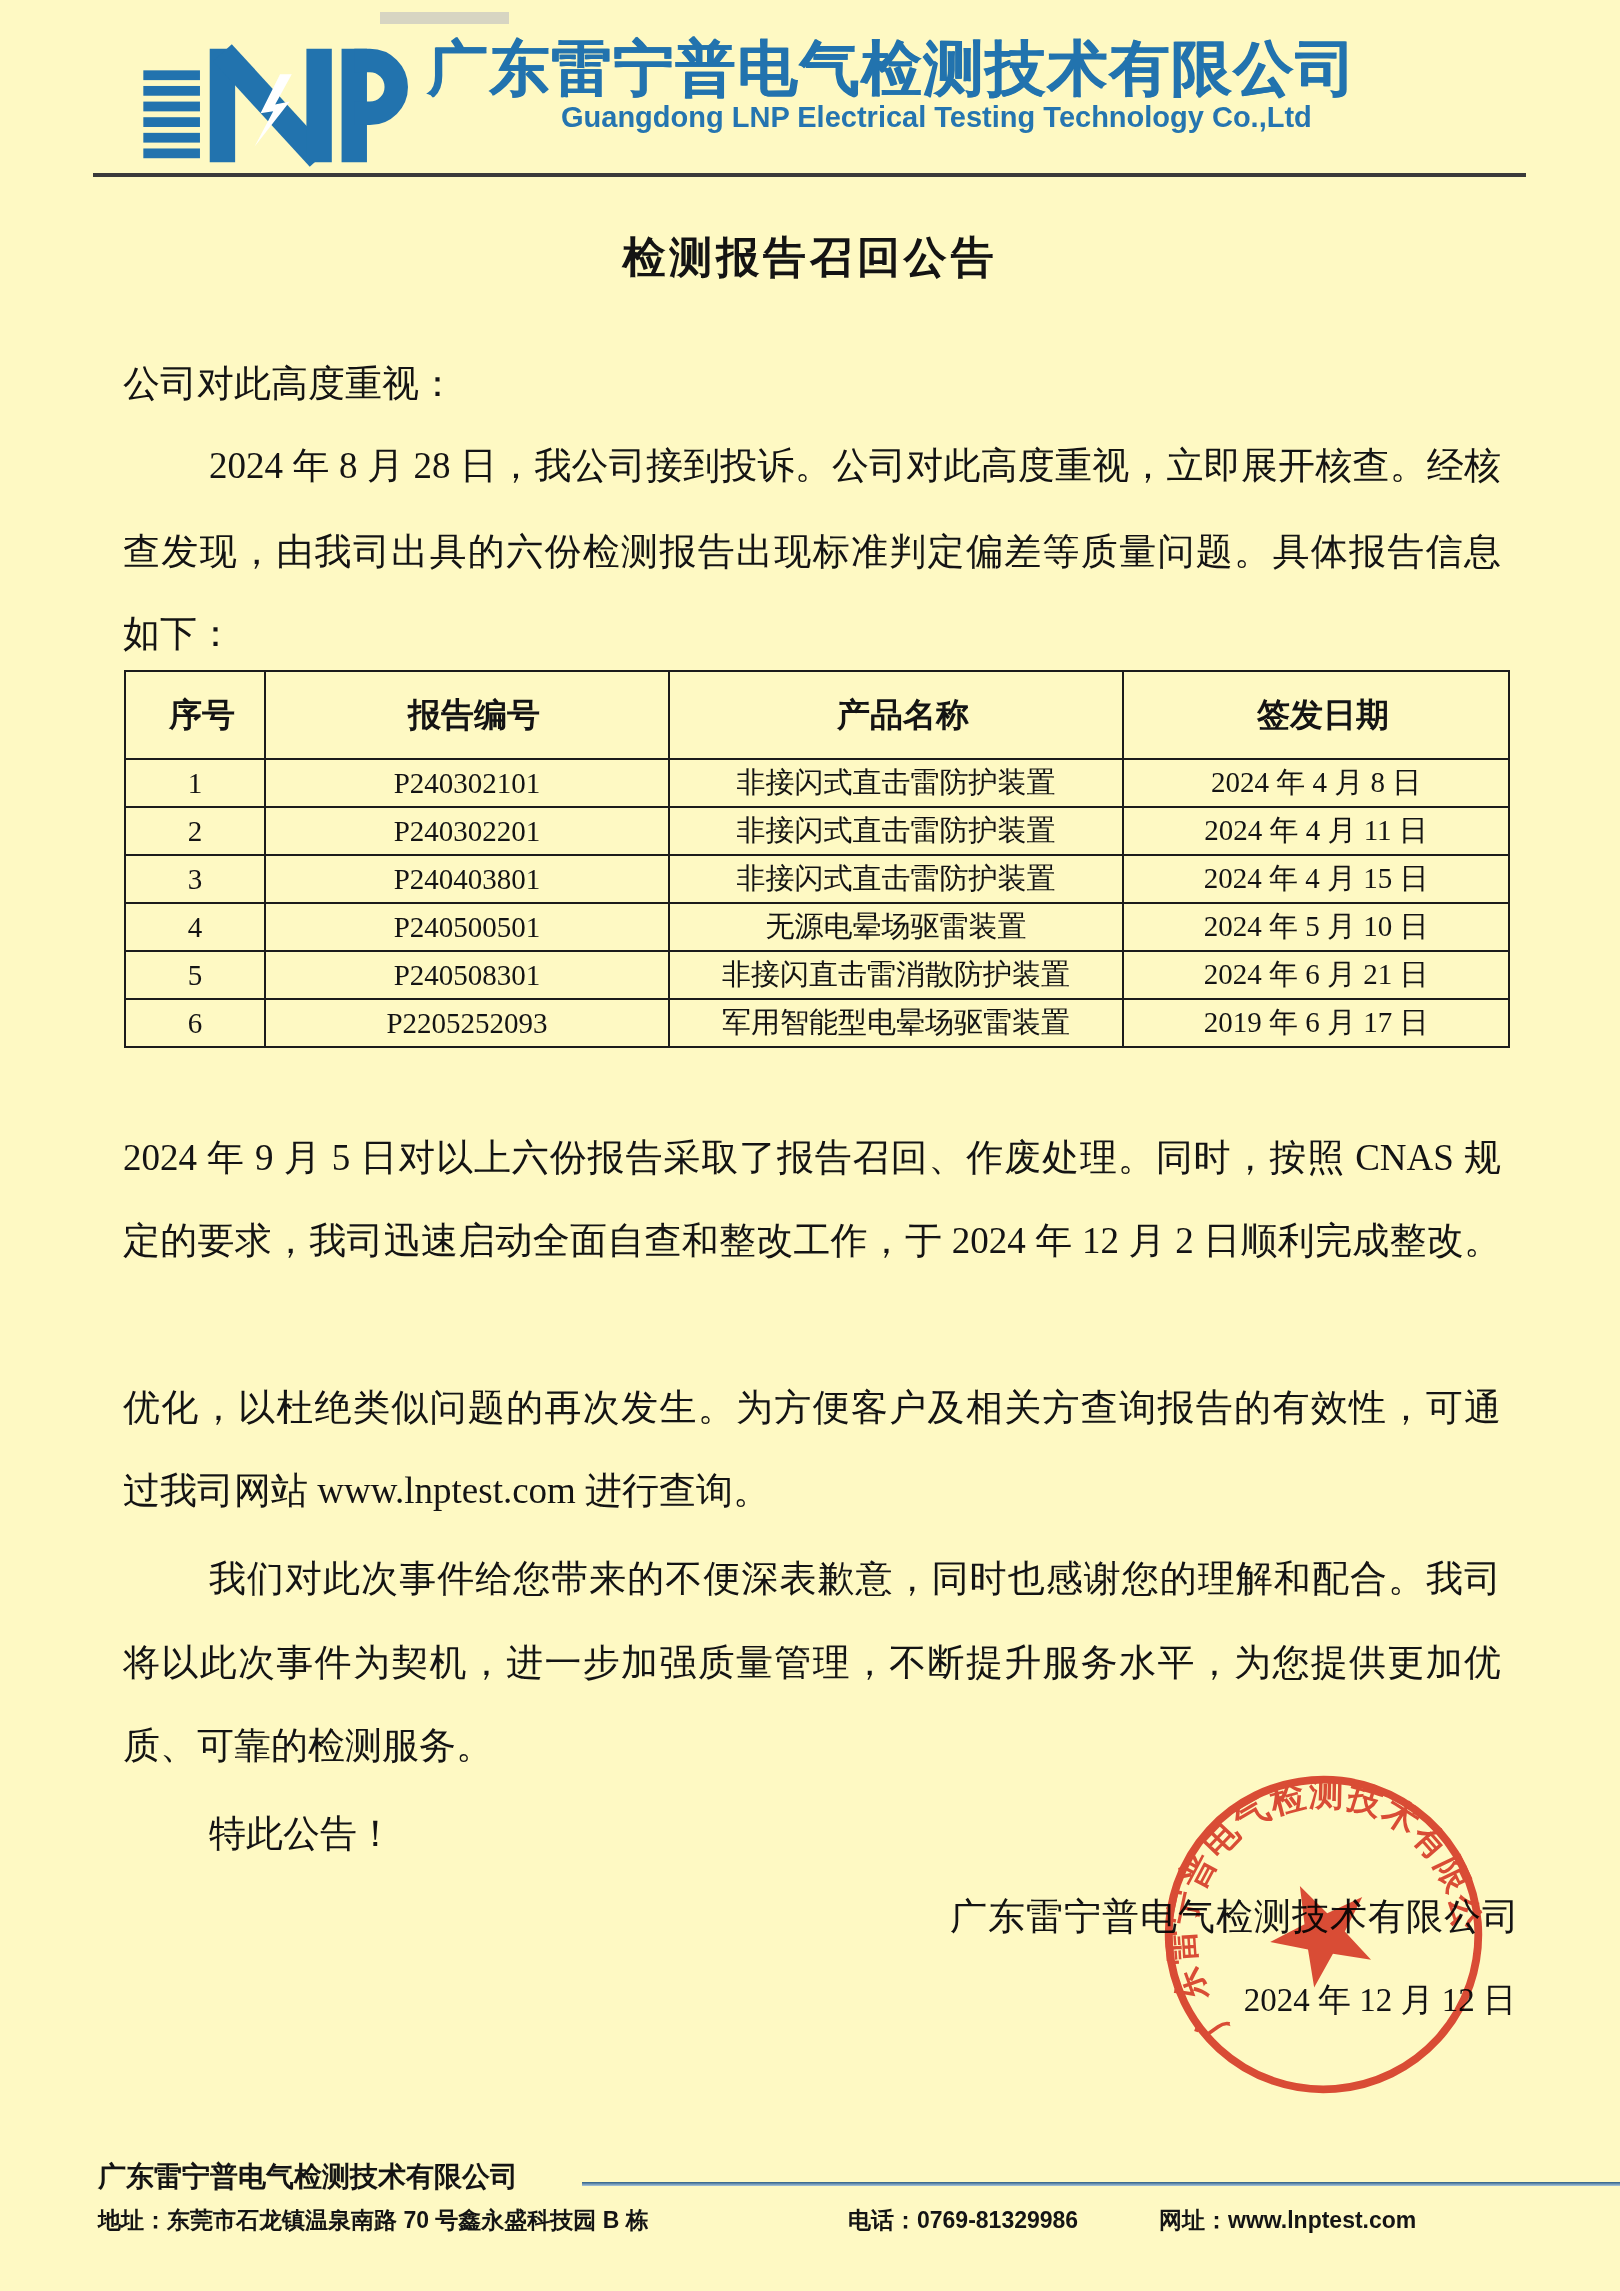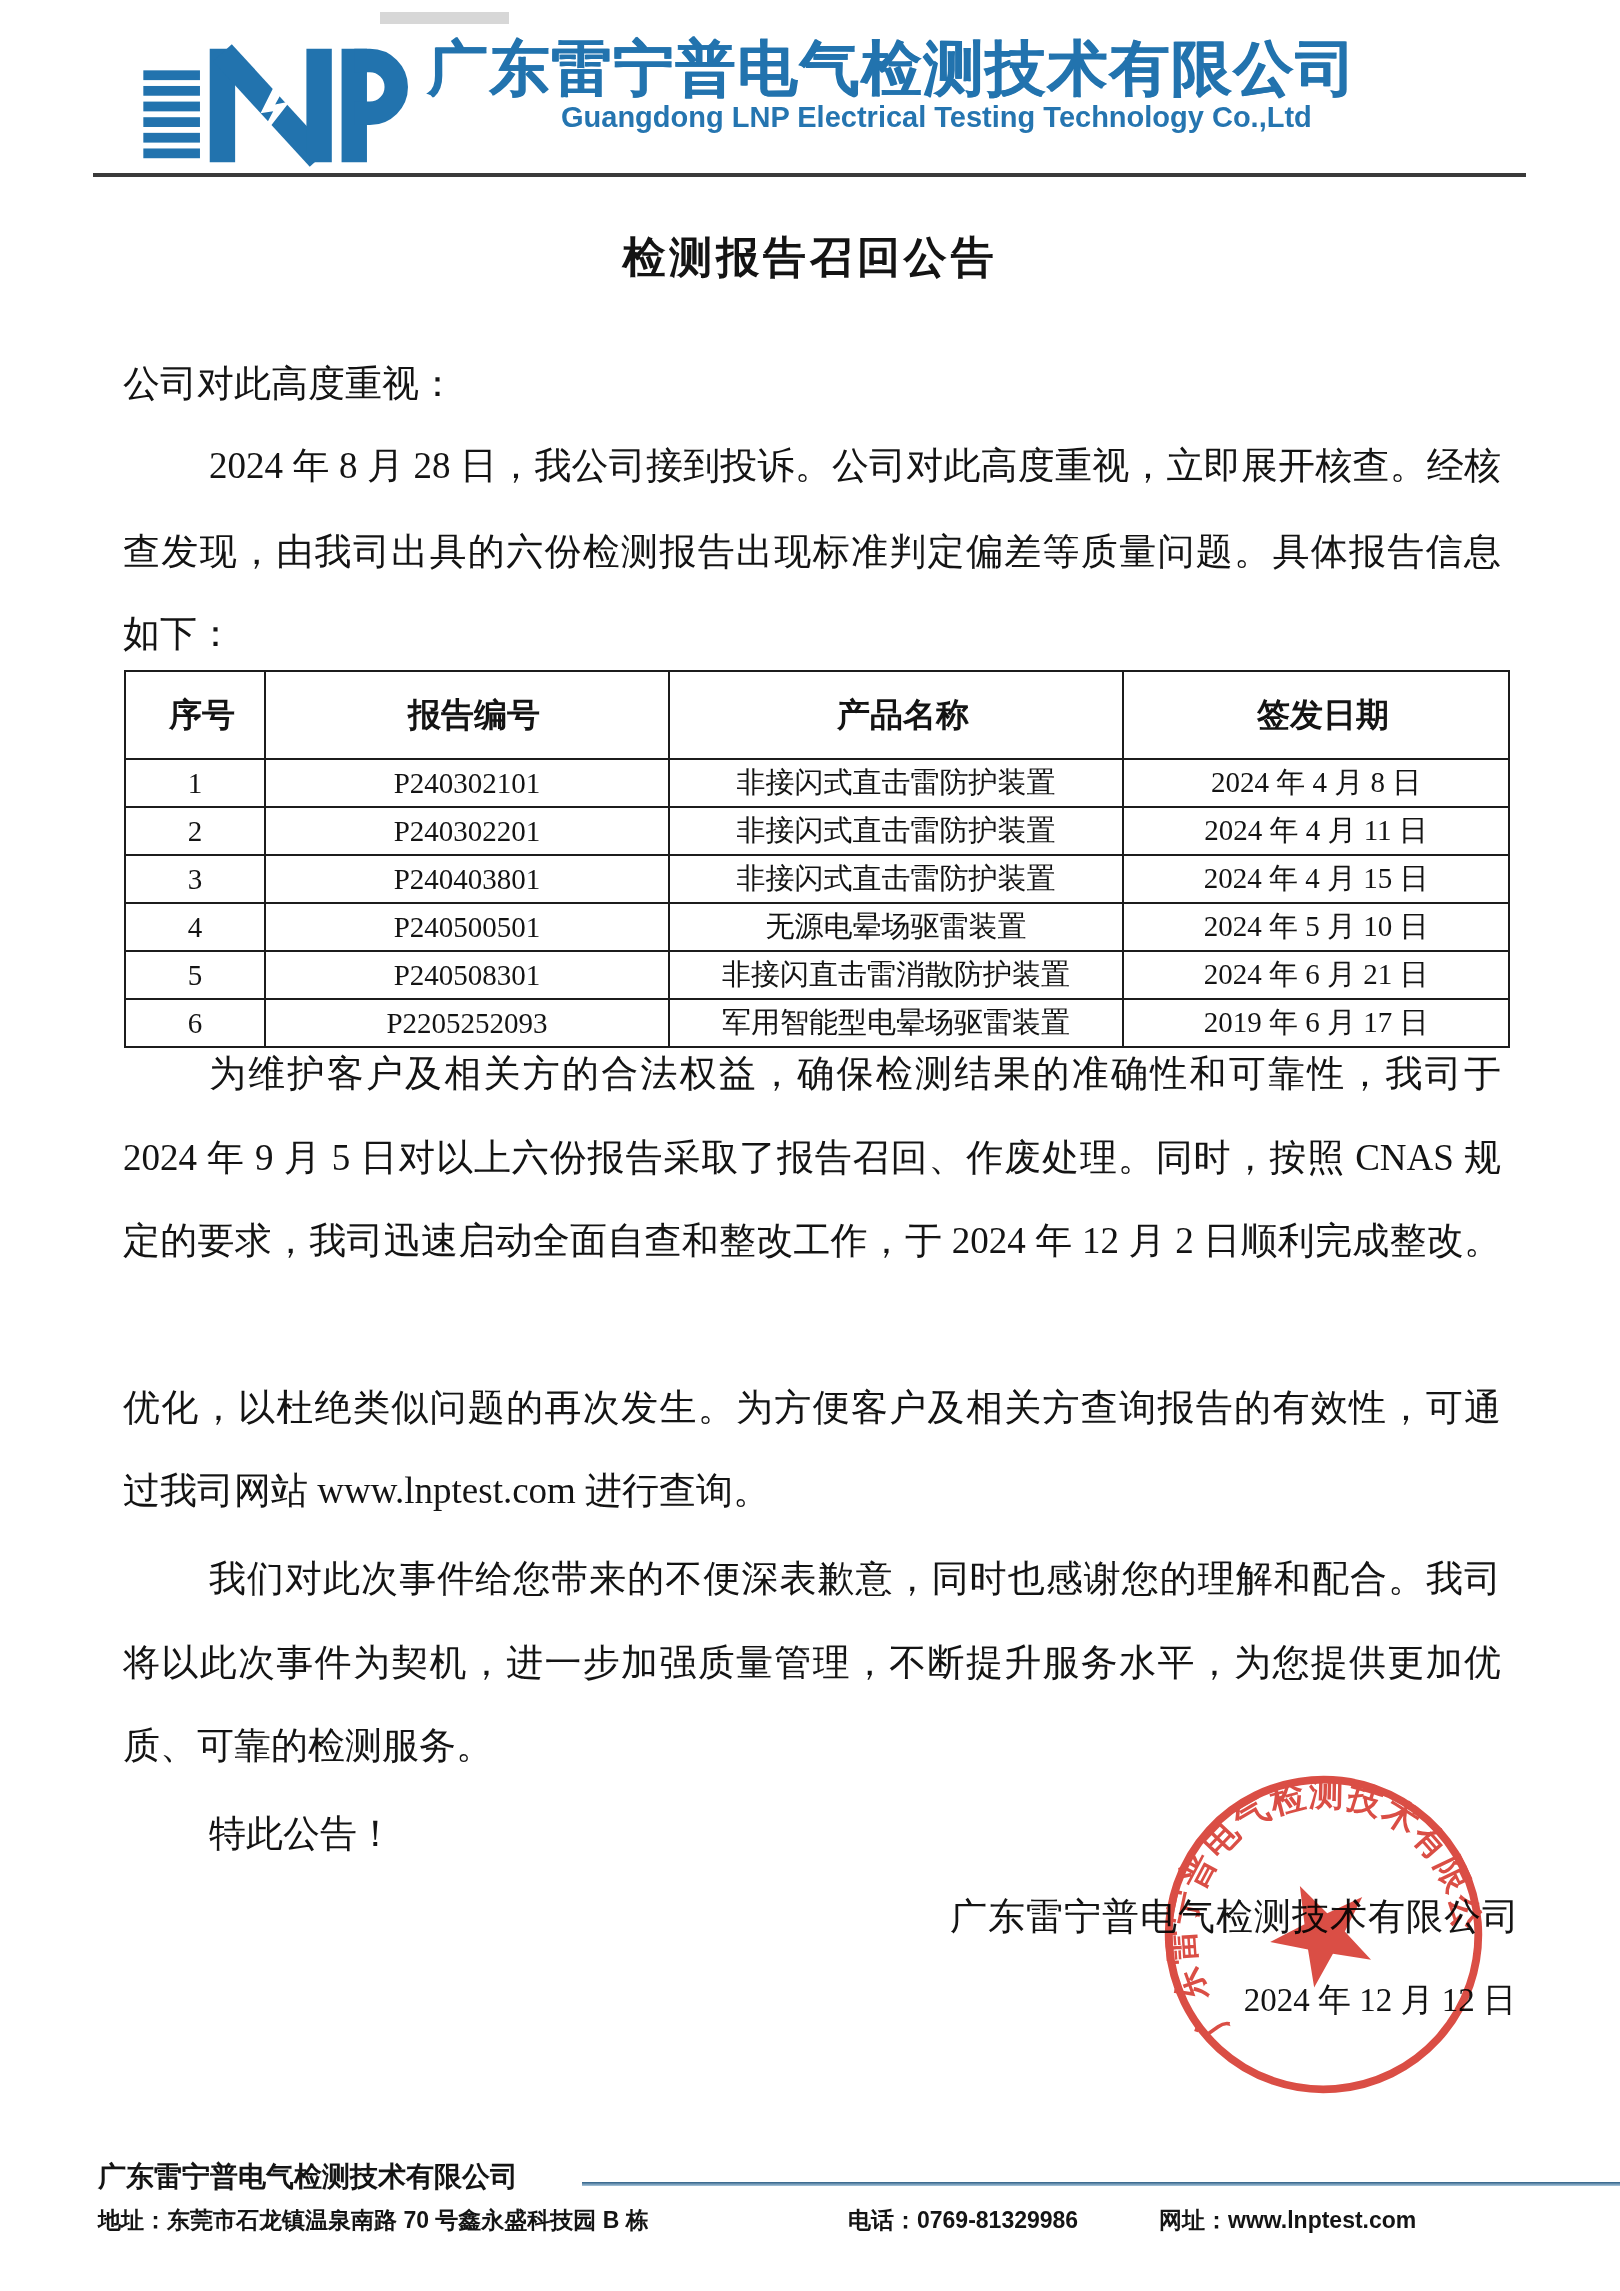--- a/index.html
+++ b/index.html
@@ -1,16 +1,16 @@
 <!DOCTYPE html>
 <html><head>
 <meta charset="utf-8">
 <style>
   html,body{margin:0;padding:0;background:#9a9a9a;}
-  .page{position:relative;width:1620px;height:2292px;background:#ffffff;overflow:hidden;
+  .page{position:relative;width:1620px;height:2292px;background:#fef9c3;overflow:hidden;
         font-family:"Liberation Serif","DejaVu Serif",serif;color:#141414;margin:0 auto;}
 
   
   .logo-svg{position:absolute;left:143px;top:43px;}
   .cn-name{position:absolute;left:427px;top:29px;width:941px;font-family:"Liberation Sans","DejaVu Sans",sans-serif;
            font-weight:900;font-size:60px;letter-spacing:2px;color:#2273ae;white-space:nowrap;
            text-shadow:1px 0 0 #2273ae;}
   .en-name{position:absolute;left:561px;top:101px;font-family:"Liberation Sans","DejaVu Sans",sans-serif;
            font-weight:800;font-size:29px;color:#2575b0;white-space:nowrap;letter-spacing:0px;}
   .header-rule{position:absolute;left:93px;top:173px;width:1433px;height:3.9px;background:#3a3a3a;}
@@ -133,21 +133,20 @@
     </tr>
     <tr>
       <td>6</td>
       <td>P2205252093</td>
       <td>军用智能型电晕场驱雷装置</td>
       <td>2019 年 6 月 17 日</td>
     </tr>
   </tbody>
     </table>
 
-  <div class="line jl ind" style="top:1051px;">为维护客户及相关方的合法权益，确保检测结果的准确性和可靠性，我司于</div>
   <div class="line jl" style="top:1135px;">2024 年 9 月 5 日对以上六份报告采取了报告召回、作废处理。同时，按照 CNAS 规</div>
   <div class="line jl" style="top:1218px;">定的要求，我司迅速启动全面自查和整改工作，于 2024 年 12 月 2 日顺利完成整改。</div>
 
   <div class="line jl" style="top:1385px;">优化，以杜绝类似问题的再次发生。为方便客户及相关方查询报告的有效性，可通</div>
   <div class="line" style="top:1468px;">过我司网站 www.lnptest.com 进行查询。</div>
 
   <div class="line jl ind" style="top:1556px;">我们对此次事件给您带来的不便深表歉意，同时也感谢您的理解和配合。我司</div>
   <div class="line jl" style="top:1640px;">将以此次事件为契机，进一步加强质量管理，不断提升服务水平，为您提供更加优</div>
   <div class="line" style="top:1723px;">质、可靠的检测服务。</div>
 

